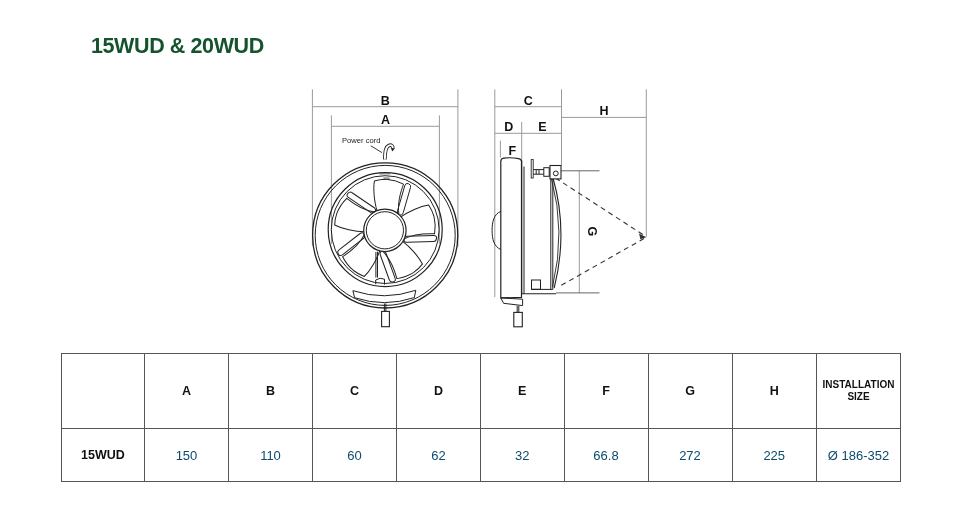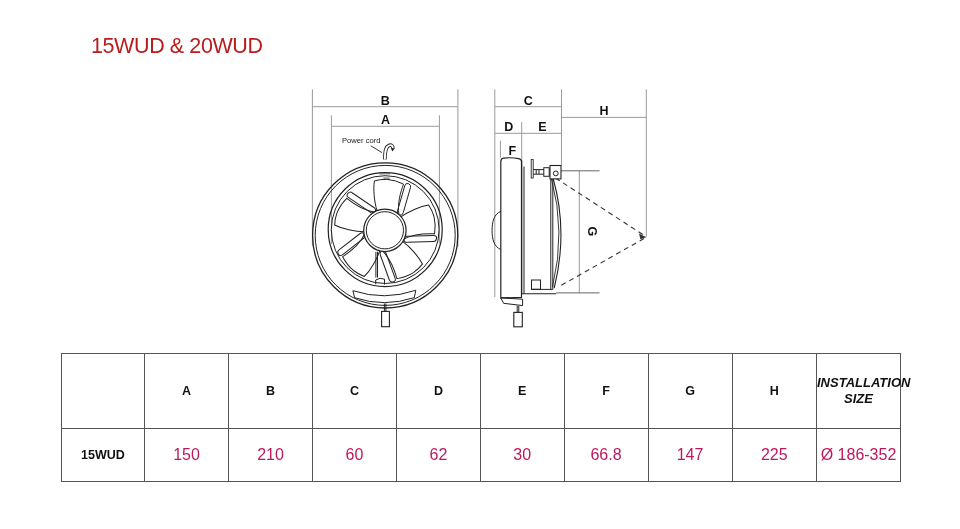--- a/index.html
+++ b/index.html
@@ -1,26 +1,26 @@
 <!DOCTYPE html>
 <html><head>
 <meta charset="utf-8">
 <style>
   html,body{margin:0;padding:0;}
   body{width:960px;height:529px;background:#fff;position:relative;overflow:hidden;
        font-family:"Liberation Sans", sans-serif;}
-  .title{position:absolute;left:91px;top:34px;font-size:21.5px;font-weight:normal;color:#b91c1c;
+  .title{position:absolute;left:91px;top:34px;font-size:21.5px;font-weight:bold;color:#14532d;
          letter-spacing:-0.4px;}
   svg.diag{position:absolute;left:0;top:0;}
   table.dim{position:absolute;left:61px;top:353px;border-collapse:collapse;table-layout:fixed;
             width:839px;height:129px;}
   table.dim td{border:1px solid #555;text-align:center;vertical-align:middle;
-               font-size:16px;color:#be185d;padding:0;}
+               font-size:13px;color:#0c4a6e;padding:0;}
   table.dim td.h{font-weight:bold;font-size:12.5px;color:#111;}
-  table.dim td.inst{font-weight:bold;font-size:13px;color:#111;line-height:1.25;font-style:italic;}
+  table.dim td.inst{font-weight:bold;font-size:10px;color:#111;line-height:1.25;}
   table.dim td.mod{font-weight:bold;font-size:12.5px;color:#111;}
 </style>
 </head>
 <body>
 <div class="title">15WUD &amp; 20WUD</div>
 
 <svg class="diag" width="960" height="529" viewBox="0 0 960 529">
 
   <g stroke="#9a9a9a" stroke-width="1" fill="none">
     <line x1="312.4" y1="89.3" x2="312.4" y2="245.5"></line>
@@ -167,23 +167,23 @@
         <td class="h">D</td>
     <td class="h">E</td>
         <td class="h">F</td>
         <td class="h">G</td>
         <td class="h">H</td>
     <td class="inst">INSTALLATION<br>SIZE</td>
   </tr>
   <tr style="height:30px">
     <td class="mod">15WUD</td>
         <td>150</td>
-        <td>210</td>
+        <td>110</td>
         <td>60</td>
         <td>62</td>
-        <td>30</td>
+        <td>32</td>
     <td>66.8</td>
-        <td>147</td>
+        <td>272</td>
         <td>225</td>
         <td>Ø 186-352</td>
   </tr>
 </tbody>
   </table>
 
 </body></html>

